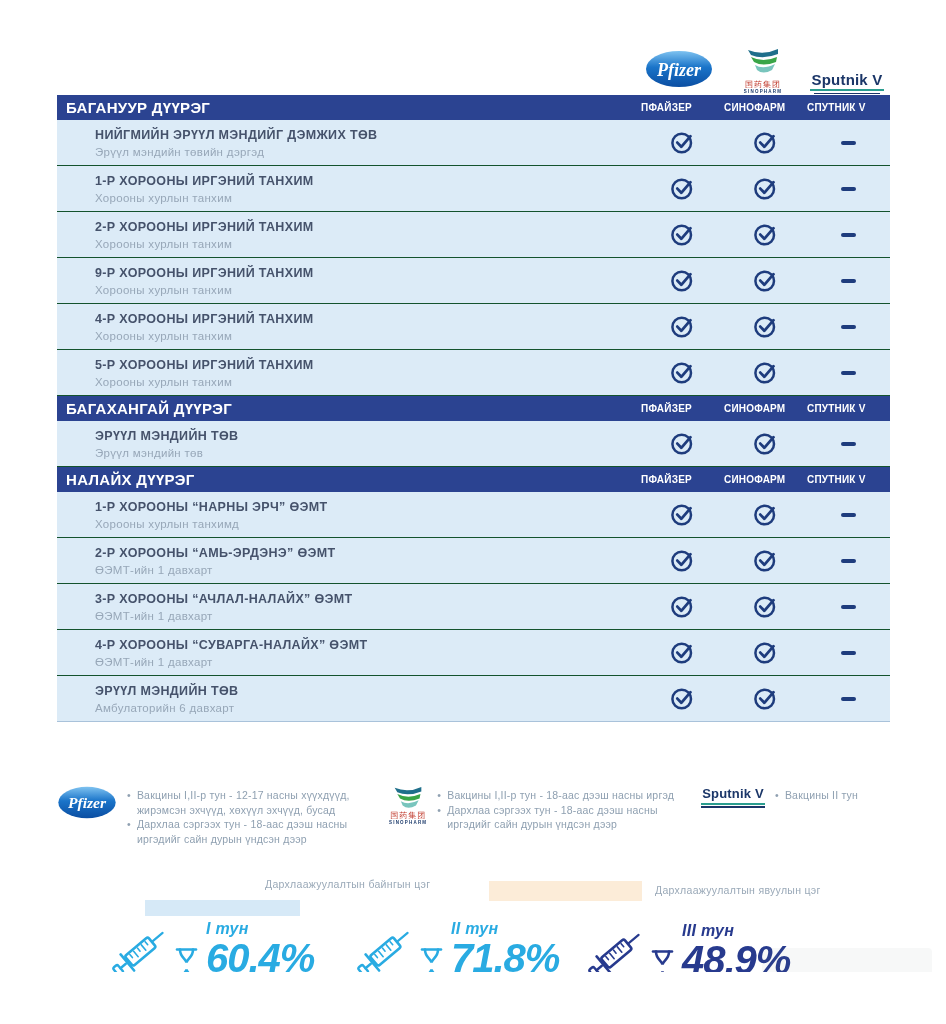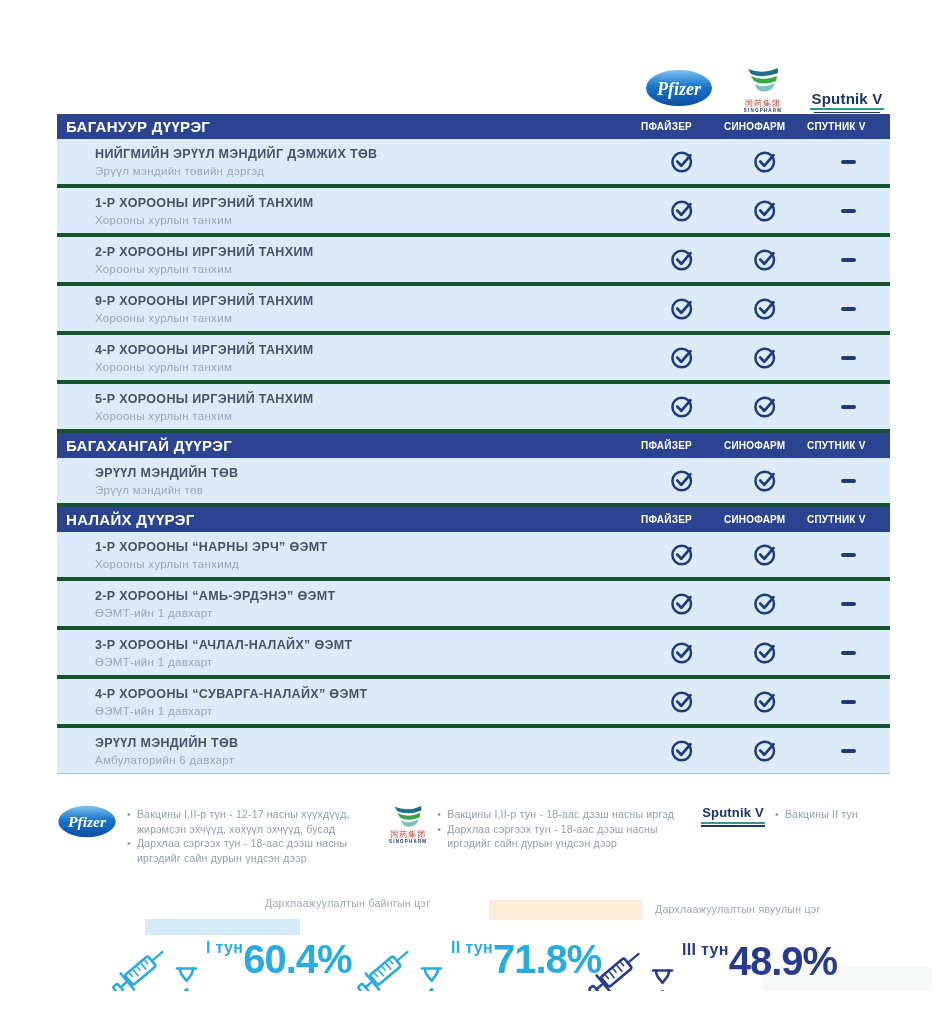--- a/index.html
+++ b/index.html
@@ -1,35 +1,35 @@
 <!DOCTYPE html>
 <html><head>
 <meta charset="utf-8">
 <style>
   html,body{margin:0;padding:0;background:#fff;}
   .page{position:relative;width:946px;height:972px;background:#ffffff;overflow:hidden;
-        font-family:"Liberation Sans",sans-serif;margin-top:19px;}
+        font-family:"Liberation Sans",sans-serif;}
 
   
   .logo-strip{position:absolute;left:637px;top:26px;width:253px;height:68px;display:flex;}
   .logo-slot{width:84px;display:flex;flex-direction:column;align-items:center;justify-content:flex-end;}
   .pfizer-oval-wrap{margin-bottom:2px;}
   .sino-cn{font-size:8px;color:#c0392b;line-height:9px;letter-spacing:1px;}
   .sino-en{font-size:4.5px;color:#1b3a6b;letter-spacing:1.2px;font-weight:bold;}
   .sputnik-word{font-size:15px;font-weight:bold;color:#1b3668;letter-spacing:0.2px;}
   .sputnik-line{height:2px;width:74px;margin-top:1.5px;}
   .sputnik-line.teal{background:#2a9d8f;}
   .sputnik-line.navy{background:#1b3668;height:1.5px;width:66px;}
 
   
   .table{position:absolute;left:57px;top:95px;width:833px;}
   .section-bar{height:25px;background:#2b4391;display:flex;align-items:center;}
   .section-name{flex:1;padding-left:9px;color:#fff;font-size:15px;font-weight:bold;letter-spacing:0.3px;}
   .bar-col{width:83px;color:#fff;font-size:10px;font-weight:bold;letter-spacing:0.2px;}
-  .row{height:45px;background:#dcebf7;border-bottom:4px solid #14532d;display:flex;align-items:center;}
+  .row{height:45px;background:#dcebf7;border-bottom:1px solid #14532d;display:flex;align-items:center;}
   .row:last-child{border-bottom:1px solid #a9c2da;}
   .row-text{flex:1;padding-left:38px;display:flex;flex-direction:column;gap:4px;}
   .row-title{font-size:12.5px;font-weight:bold;color:#45526b;letter-spacing:0.35px;}
   .row-sub{font-size:11.5px;color:#97a7b8;letter-spacing:0.3px;}
   .cell{width:83px;display:flex;justify-content:center;align-items:center;}
   .dash{width:15px;height:4px;background:#1e3c7d;border-radius:2px;}
 
   
   .notes-strip{position:absolute;left:57px;top:786px;width:833px;display:flex;}
   .note-block{display:flex;align-items:flex-start;}
@@ -51,21 +51,21 @@
   .swatch-permanent{left:145px;top:900px;width:155px;height:16px;}
   .swatch-mobile{left:489px;top:881px;width:153px;height:20px;}
   .label-permanent{left:265px;top:878px;}
   .label-mobile{left:655px;top:884px;}
 
   
   .stats{position:absolute;left:95px;top:908px;width:820px;height:110px;}
   .stat{position:absolute;display:flex;align-items:flex-start;}
   .stat .syr{flex:0 0 auto;}
   .stat .hg{flex:0 0 auto;margin:34px 6px 0 -10px;}
-  .stat-txt{display:flex;flex-direction:row;margin-top:8px;}
+  .stat-txt{display:flex;flex-direction:column;margin-top:8px;font-style:italic;}
   .stat-label{font-size:16px;font-weight:bold;letter-spacing:0.3px;}
   .stat-value{font-size:40px;font-weight:bold;letter-spacing:-1px;line-height:1.02;}
   .stat1{left:8px;top:4px;}
   .stat2{left:253px;top:4px;}
   .stat3{left:484px;top:6px;}
 
   .watermark{position:absolute;left:762px;top:948px;width:170px;height:62px;
              background:rgba(120,130,140,0.06);border-radius:4px;}
 </style>
 </head>

